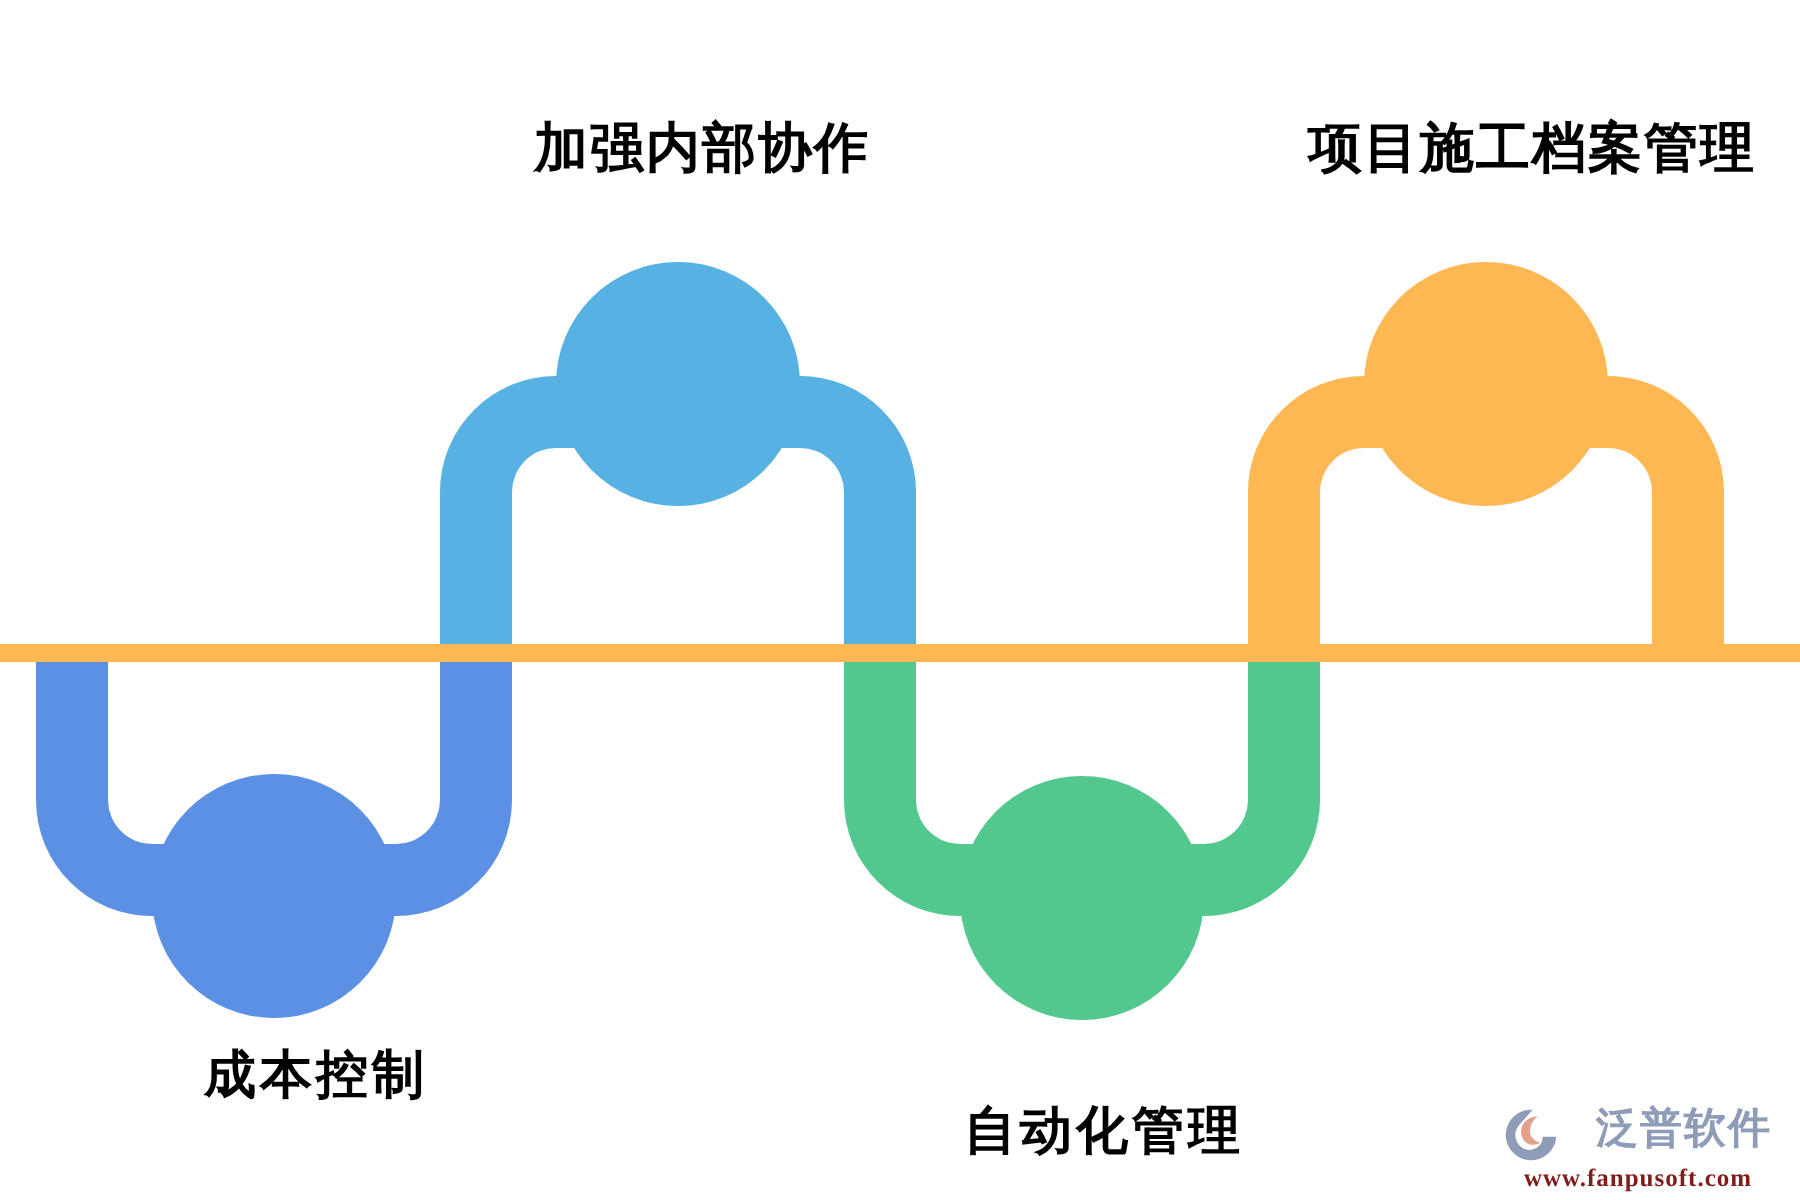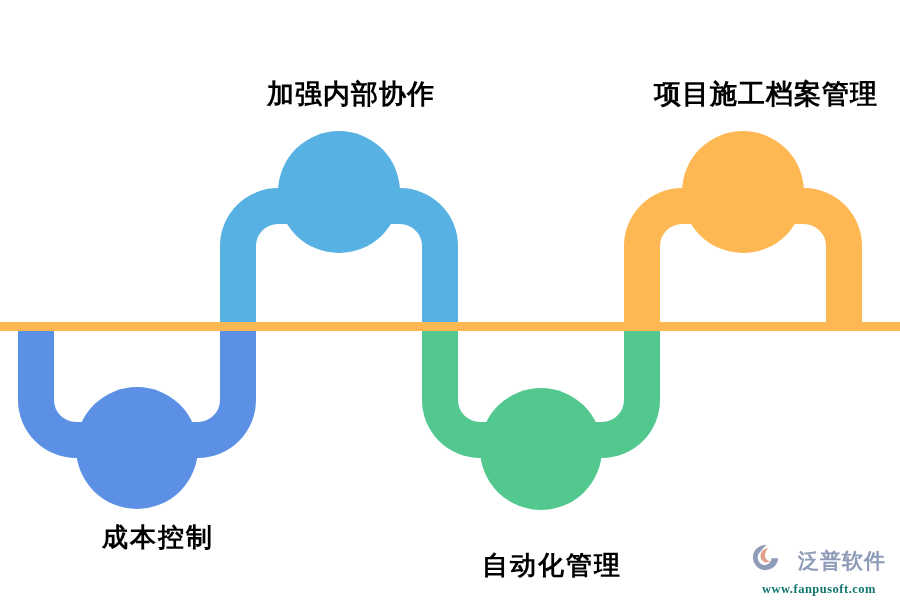--- a/index.html
+++ b/index.html
@@ -29,38 +29,38 @@
 
   .c-blue   { border-color:#5b90e4; }  .bg-blue   { background:#5b90e4; }
   .c-sky    { border-color:#57b2e3; }  .bg-sky    { background:#57b2e3; }
   .c-green  { border-color:#52c88e; }  .bg-green  { background:#52c88e; }
   .c-orange { border-color:#fdb854; }  .bg-orange { background:#fdb854; }
 
   .label {
     position:absolute; z-index:6; color:#000000; font-weight:bold;
     text-align:center; white-space:nowrap;
   }
-  .label-top { font-size:27px; letter-spacing:1px; top:76px; }
+  .label-top { font-size:27px; letter-spacing:1px; top:56px; }
   .label-bottom { font-size:26px; letter-spacing:2px; top:520px; }
   #label-internal   { left:201px; width:300px; }
   #label-archive    { left:626px; width:280px; }
   #label-cost       { left:38px;  width:240px; }
   #label-automation { left:432px; width:240px;margin-top:28px; }
 
   
   .watermark {
     position:absolute; right:5px; bottom:5px; z-index:7;
     width:152px; text-align:center; line-height:1;
   }
-  .wm-row { display:flex; align-items:flex-end; justify-content:center; gap:19px; }
+  .wm-row { display:flex; align-items:flex-start; justify-content:center; gap:19px; }
   .wm-brand {
     font-size:21px; font-weight:bold; color:#8e9cb8; letter-spacing:1px;
   }
   .wm-url {
-    margin-top:12px; font-size:12.5px; font-weight:bold; color:#0f766e;
+    margin-top:2px; font-size:12.5px; font-weight:bold; color:#7f1d1d;
     font-family:"Liberation Serif", serif; letter-spacing:0.5px;
   }
 </style>
 </head>
 <body>
 
 <div class="canvas">
 
   <div class="loop loop-below c-blue" style="left:18px;"></div>
   <div class="node-circle bg-blue" style="left:76px; top:387px;"></div>

